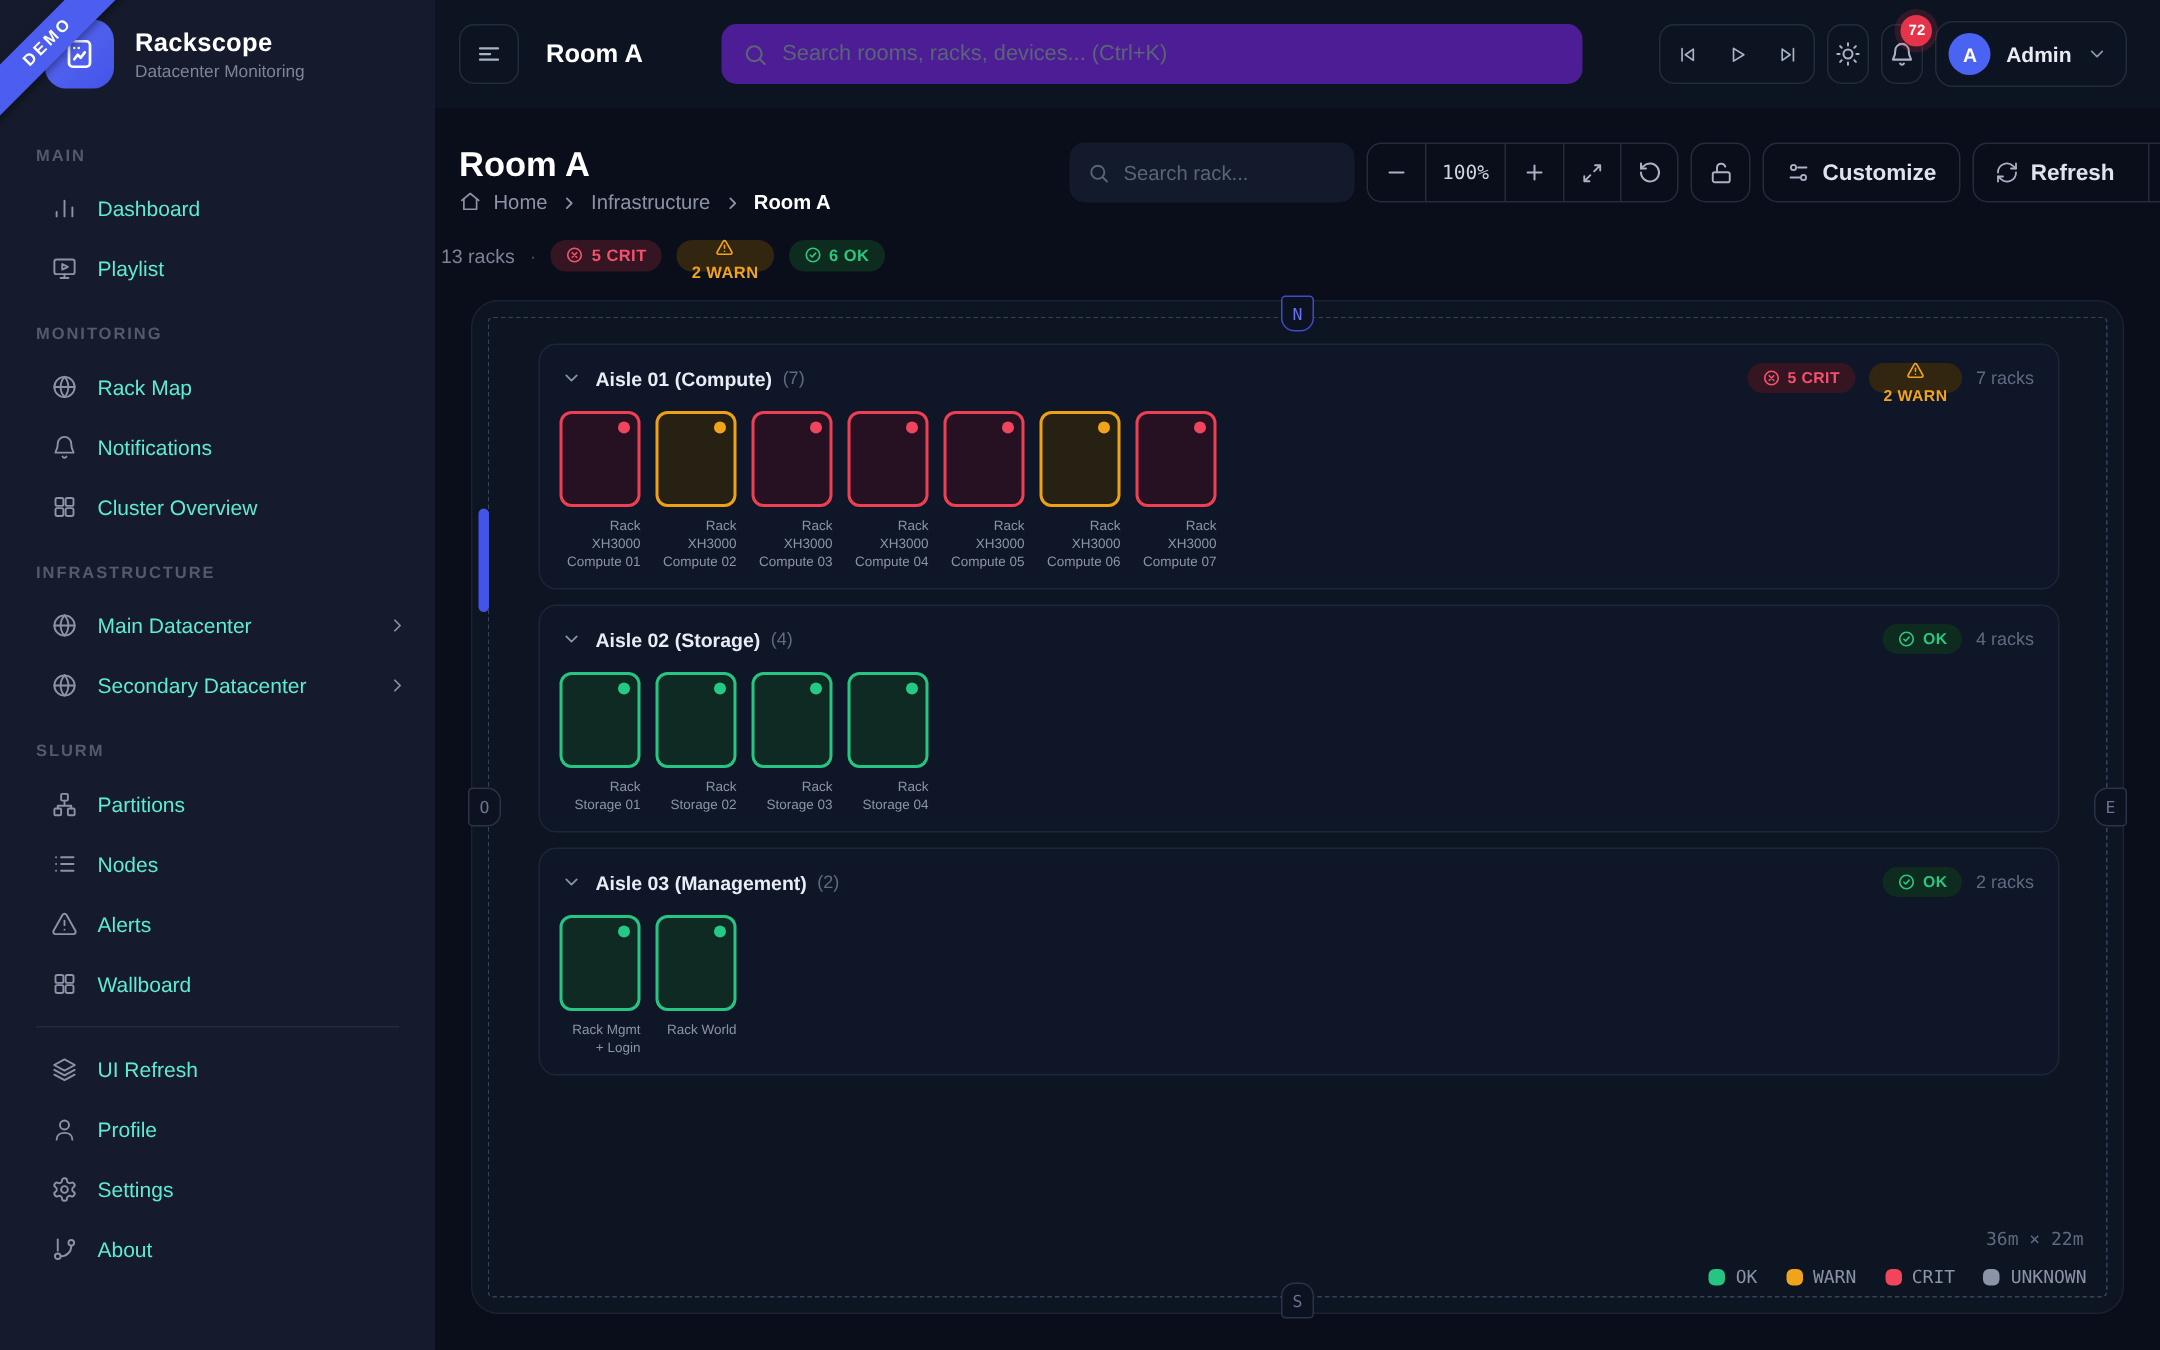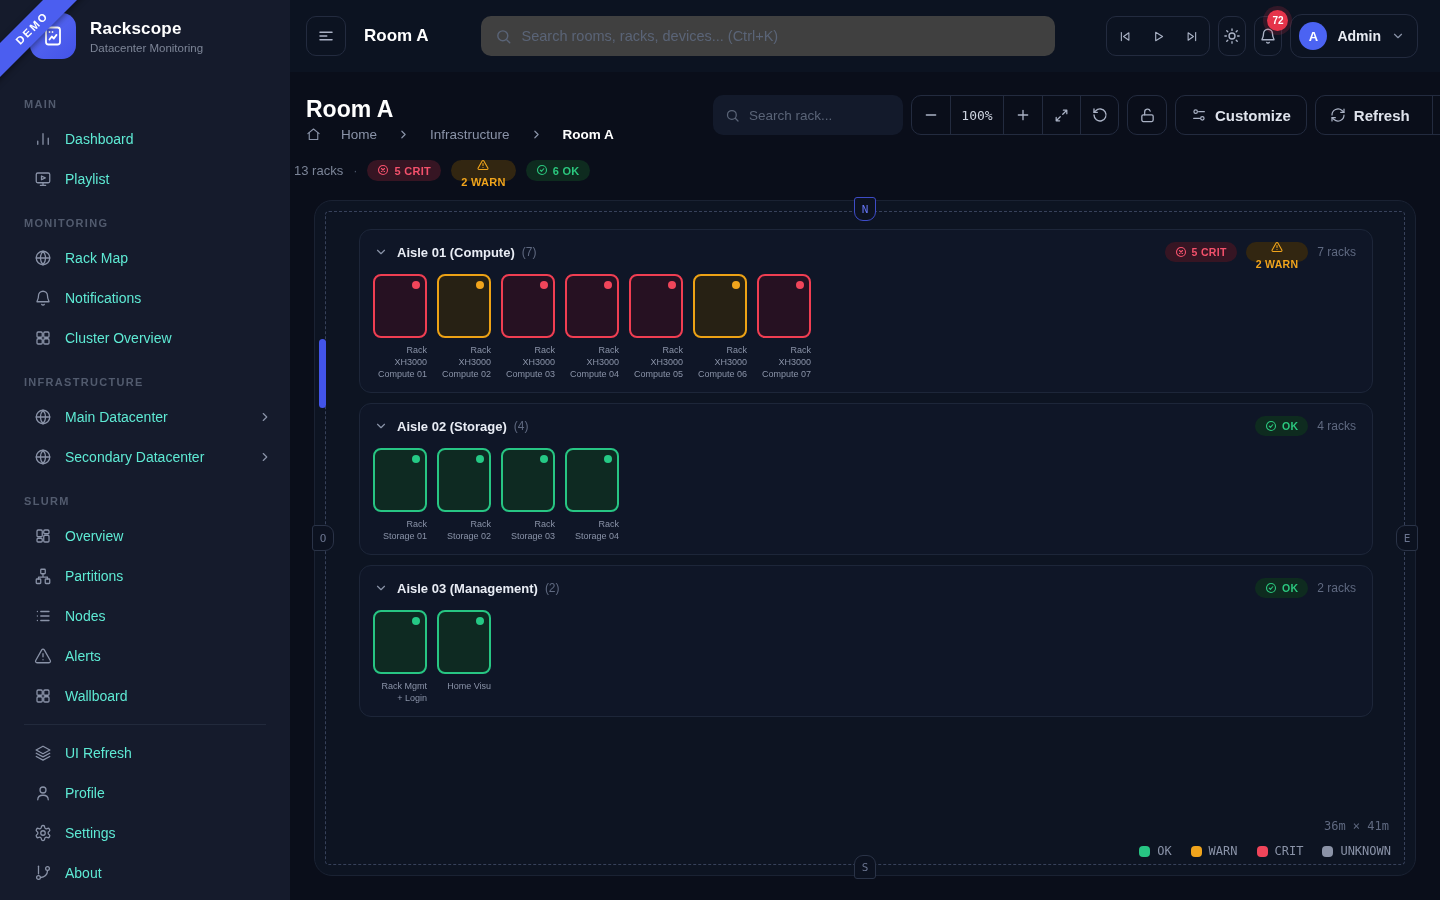--- a/index.html
+++ b/index.html
@@ -27,21 +27,21 @@
   .nav-label { font-size:14px; color:#5eead4;text-align:center; }
   .nav-chev { margin-left:auto; color:#525b6e; }
   .side-divider { height:1px; background:#222a3c; margin:8px 24px; }
 
   
   .topbar { position:absolute; left:290px; top:0; width:1150px; height:72px; background:#0c1321;
     display:flex; align-items:center; }
   .menu-btn { margin-left:16px; width:40px; height:40px; border:1px solid #232b3f; border-radius:10px;
     background:transparent; display:flex; align-items:center; justify-content:center; color:#aab2c5; cursor:pointer; }
   .topbar-title { margin-left:18px; font-size:17px; font-weight:700; color:#fff; }
-  .topbar-search { margin-left:52px; width:574px; height:40px; background:#404040; border-radius:10px;
+  .topbar-search { margin-left:52px; width:574px; height:40px; background:#4c1d95; border-radius:10px;
     display:flex; align-items:center; padding:0 14px; gap:10px; color:#5a6477; }
   .topbar-search input { flex:1; background:transparent; border:none; outline:none; color:#c7cdda;
     font-size:14.5px; font-family:inherit; }
   .topbar-search input::placeholder { color:#5a6477; }
   .top-right { margin-left:auto; margin-right:22px; display:flex; align-items:center; gap:8px; }
   .media-group { height:40px; border:1px solid #232b3f; border-radius:10px; display:flex; align-items:center; }
   .media-btn { width:34px; height:38px; display:flex; align-items:center; justify-content:center;
     background:transparent; border:none; color:#aab2c5; cursor:pointer; }
   .round-btn { width:28px; height:40px; border:1px solid #232b3f; border-radius:10px; background:transparent;
     display:flex; align-items:center; justify-content:center; color:#aab2c5; cursor:pointer; position:relative; }
@@ -50,21 +50,21 @@
     display:flex; align-items:center; justify-content:center; box-shadow:0 0 0 4px rgba(229,52,74,.18); }
   .admin-btn { height:44px; border:1px solid #232b3f; border-radius:12px; background:transparent;
     display:flex; align-items:center; gap:10px; padding:0 12px 0 8px; cursor:pointer; }
   .avatar { width:28px; height:28px; border-radius:50%; background:#4b63f2; color:#fff; font-size:13px;
     font-weight:700; display:flex; align-items:center; justify-content:center; }
   .admin-name { font-size:14px; font-weight:600; color:#e8ebf2; }
   .admin-chev { color:#8a93a8; }
 
   
   .page-title { position:absolute; left:306px; top:96px; font-size:23px; font-weight:700; color:#fff; }
-  .breadcrumb { position:absolute; left:306px; top:127px; display:flex; align-items:center; gap:20px;
+  .breadcrumb { position:absolute; left:306px; top:127px; display:flex; align-items:flex-end; gap:8px;
     font-size:13.5px; color:#8a93a8; }
   .breadcrumb .icn { color:#8a93a8; }
   .bc-sep { color:#3f4a63; display:flex; }
   .bc-current { color:#fff; font-weight:600; }
   .stats { position:absolute; left:294px; top:160px; display:flex; align-items:center; gap:10px; }
   .stats-count { font-size:13px; color:#7b8497; }
   .stats-dot { color:#4a5366; font-size:13px; }
   .pill { height:21px; border-radius:999px; padding:0 10px; display:inline-flex; align-items:center; gap:5px;
     font-size:11px; font-weight:700; letter-spacing:.3px; }
   .pill .icn { margin-top:-1px; }
@@ -241,31 +241,20 @@
           <span class="nav-label">Secondary Datacenter</span>
           <span class="icn nav-chev">
             <svg width="14" height="14" viewBox="0 0 24 24" fill="none" stroke="currentColor" stroke-width="2" stroke-linecap="round" stroke-linejoin="round">
               <path d="m9 6 6 6-6 6"></path>
             </svg>
           </span>
         </div>
       </div>
       <div class="nav-section">
         <div class="nav-title">SLURM</div>
-        <div class="nav-item">
-          <span class="icn ">
-            <svg width="18" height="18" viewBox="0 0 24 24" fill="none" stroke="currentColor" stroke-width="1.7" stroke-linecap="round" stroke-linejoin="round">
-              <rect x="4" y="4" width="7" height="9" rx="1.5"></rect>
-              <rect x="13" y="4" width="7" height="5" rx="1.5"></rect>
-              <rect x="13" y="11" width="7" height="9" rx="1.5"></rect>
-              <rect x="4" y="15" width="7" height="5" rx="1.5"></rect>
-            </svg>
-          </span>
-          <span class="nav-label">Overview</span>
-        </div>
         <div class="nav-item">
           <span class="icn ">
             <svg width="18" height="18" viewBox="0 0 24 24" fill="none" stroke="currentColor" stroke-width="1.7" stroke-linecap="round" stroke-linejoin="round">
               <rect x="9" y="3" width="6" height="6" rx="1"></rect>
               <rect x="3" y="16" width="6" height="6" rx="1"></rect>
               <rect x="15" y="16" width="6" height="6" rx="1"></rect>
               <path d="M6 16v-2.5h12V16M12 13.5V9"></path>
             </svg>
           </span>
           <span class="nav-label">Partitions</span>
@@ -714,25 +703,25 @@
           <div class="rack st-ok">
             <div class="rack-box">
               <span class="rack-dot"></span>
             </div>
             <div class="rack-label">Rack Mgmt<br>+ Login</div>
           </div>
           <div class="rack st-ok">
             <div class="rack-box">
               <span class="rack-dot"></span>
             </div>
-            <div class="rack-label">Home Visu</div>
+            <div class="rack-label">Rack World</div>
           </div>
         </div>
       </section>
     </div>
-  <div class="canvas-dims">36m × 41m</div>
+  <div class="canvas-dims">36m × 22m</div>
   <div class="legend">
       <span class="legend-item"><span class="legend-swatch" style="background:#27c583"></span>OK</span>
       <span class="legend-item"><span class="legend-swatch" style="background:#f0a41c"></span>WARN</span>
       <span class="legend-item"><span class="legend-swatch" style="background:#f0455a"></span>CRIT</span>
       <span class="legend-item"><span class="legend-swatch" style="background:#8b93a7"></span>UNKNOWN</span>
     </div>
 </div>
 
 </body></html>

